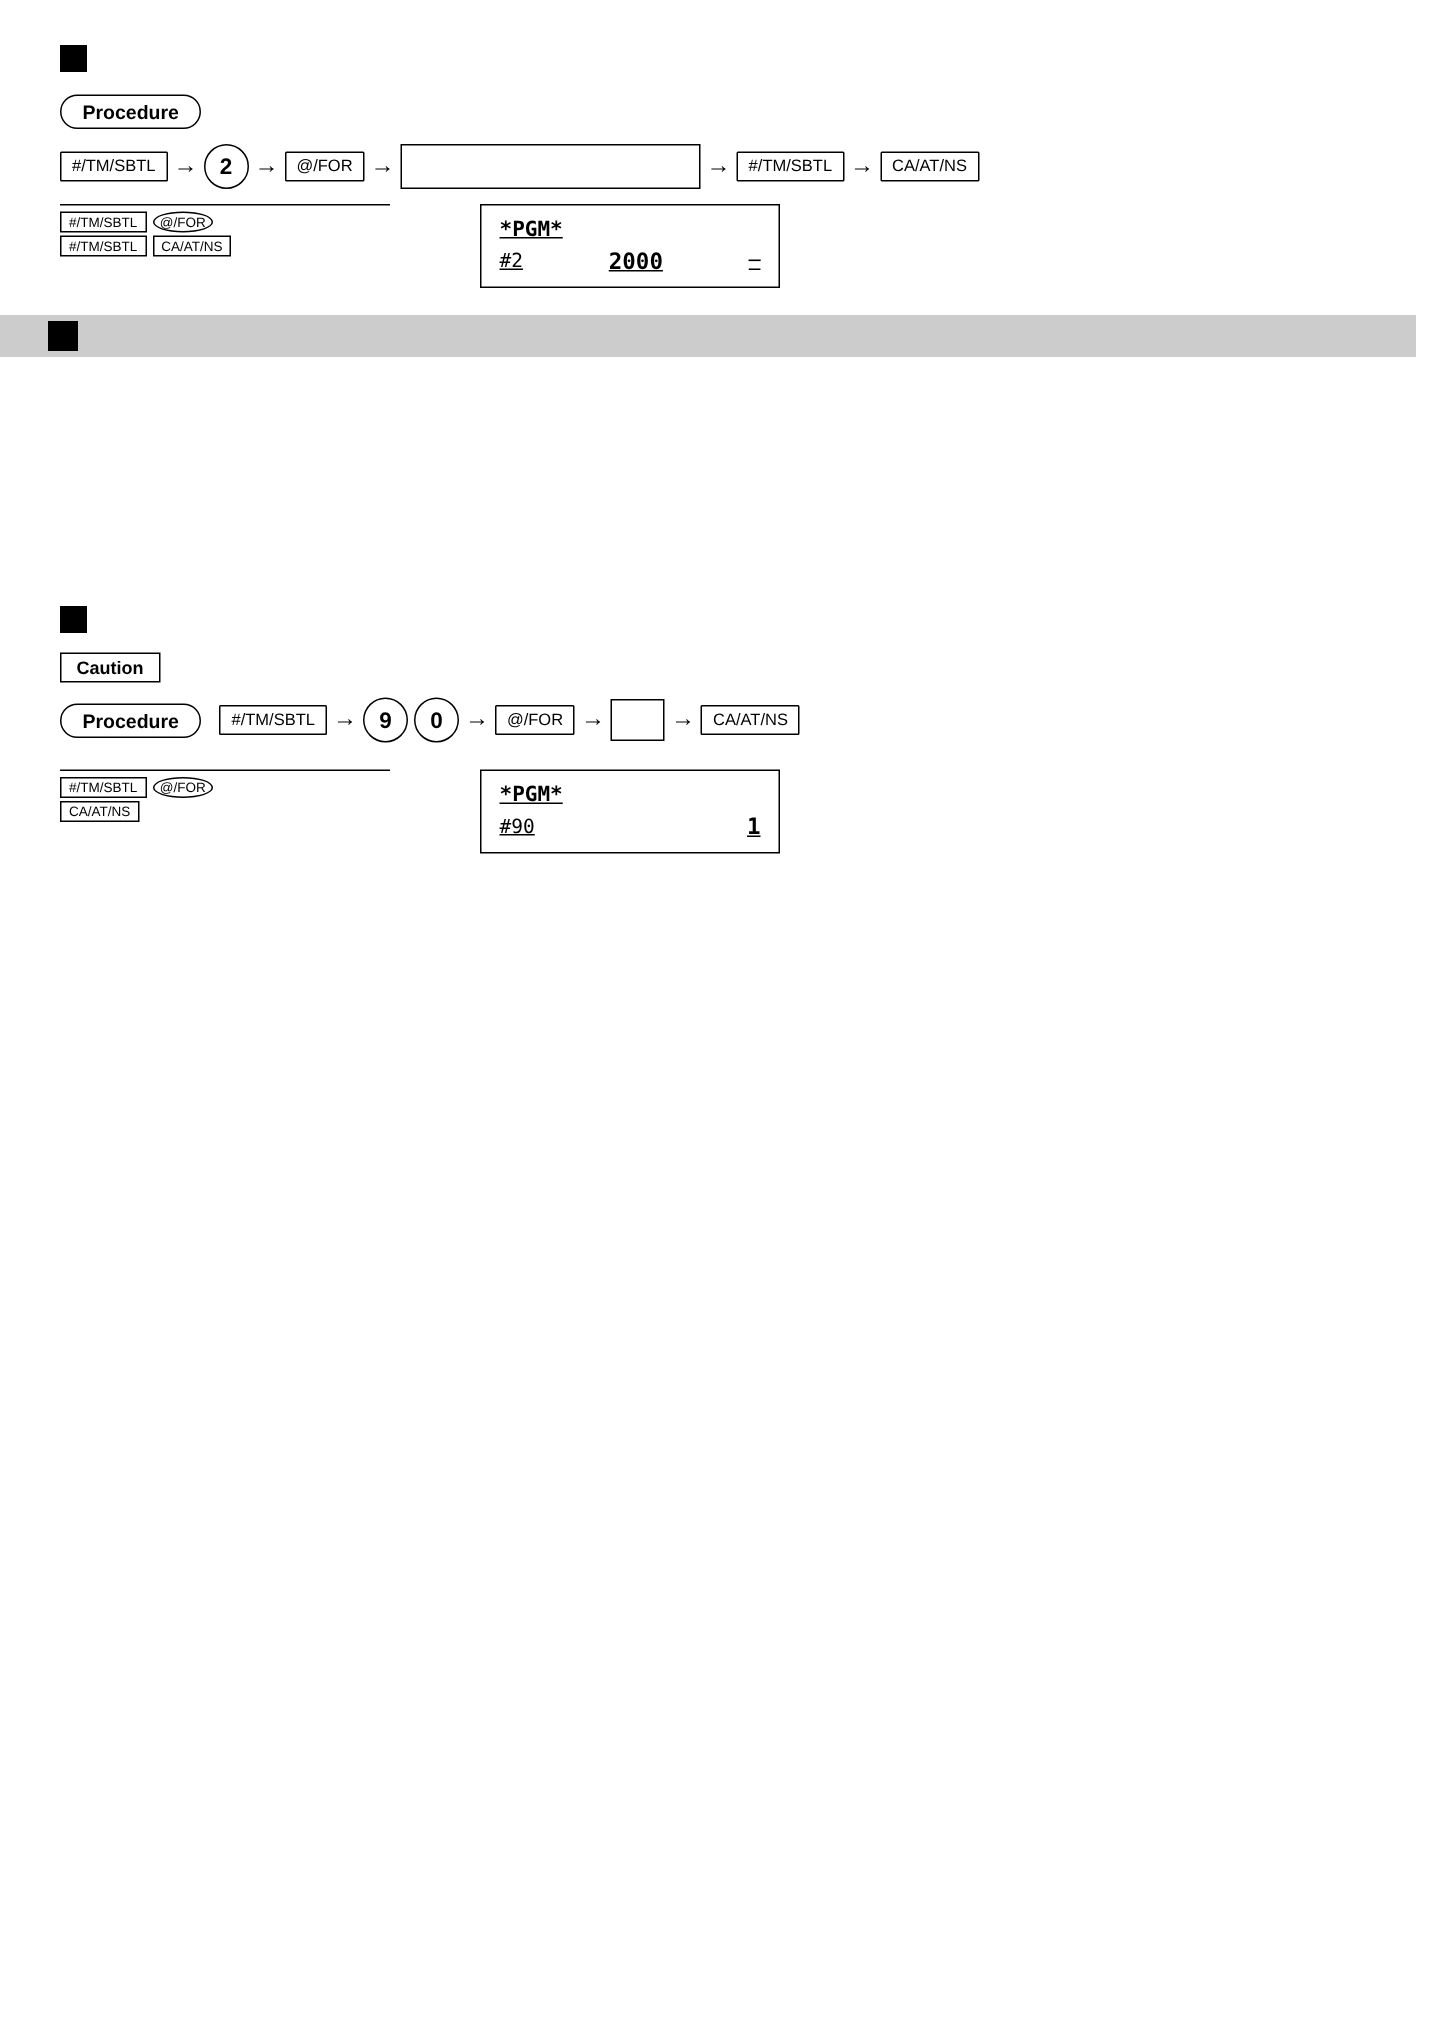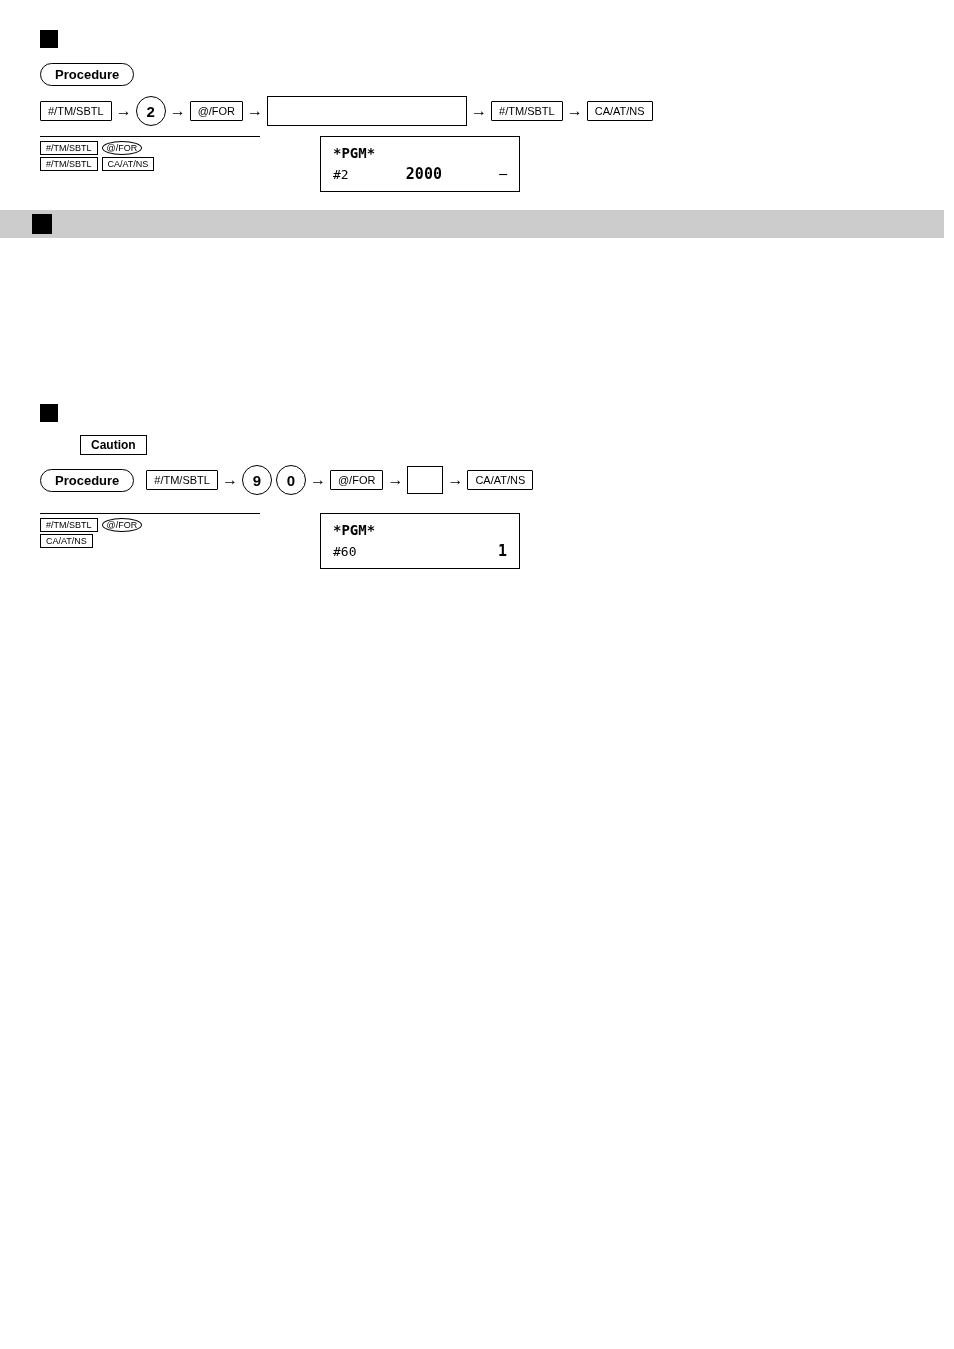--- a/index.html
+++ b/index.html
@@ -41,21 +41,20 @@
     }
 
     
     .caution-badge {
       display: inline-block;
       border: 1.5px solid #000;
       padding: 2px 10px;
       font-weight: bold;
       font-size: 12px;
       background: #fff;
-      margin-left: 40px;
     }
 
     
     .flow-row {
       display: flex;
       align-items: center;
       gap: 4px;
       margin: 10px 0;
       flex-wrap: nowrap;
     }
@@ -111,20 +110,21 @@
     }
 
     
     .receipt-box {
       border: 1.5px solid #000;
       padding: 8px 12px;
       width: 200px;
       font-family: monospace;
       font-size: 13px;
       background: #fff;
+      text-decoration: underline;
     }
 
     .receipt-box .receipt-title {
       font-weight: bold;
       font-size: 14px;
       margin-bottom: 4px;
     }
 
     .receipt-box .receipt-row {
       display: flex;
@@ -314,21 +314,21 @@
           <span class="small-key-circle">@/FOR</span>
         </div>
         <div class="key-seq-row" style="margin-top:2px;">
           <span class="small-key">CA/AT/NS</span>
         </div>
       </div>
 
       <div class="receipt-box">
         <div class="receipt-title">*PGM*</div>
         <div class="receipt-row">
-          <span>#60</span>
+          <span>#90</span>
           <span class="receipt-num">1</span>
         </div>
       </div>
     </div>
 
   </div>
 
 </div>
 
 </body></html>

